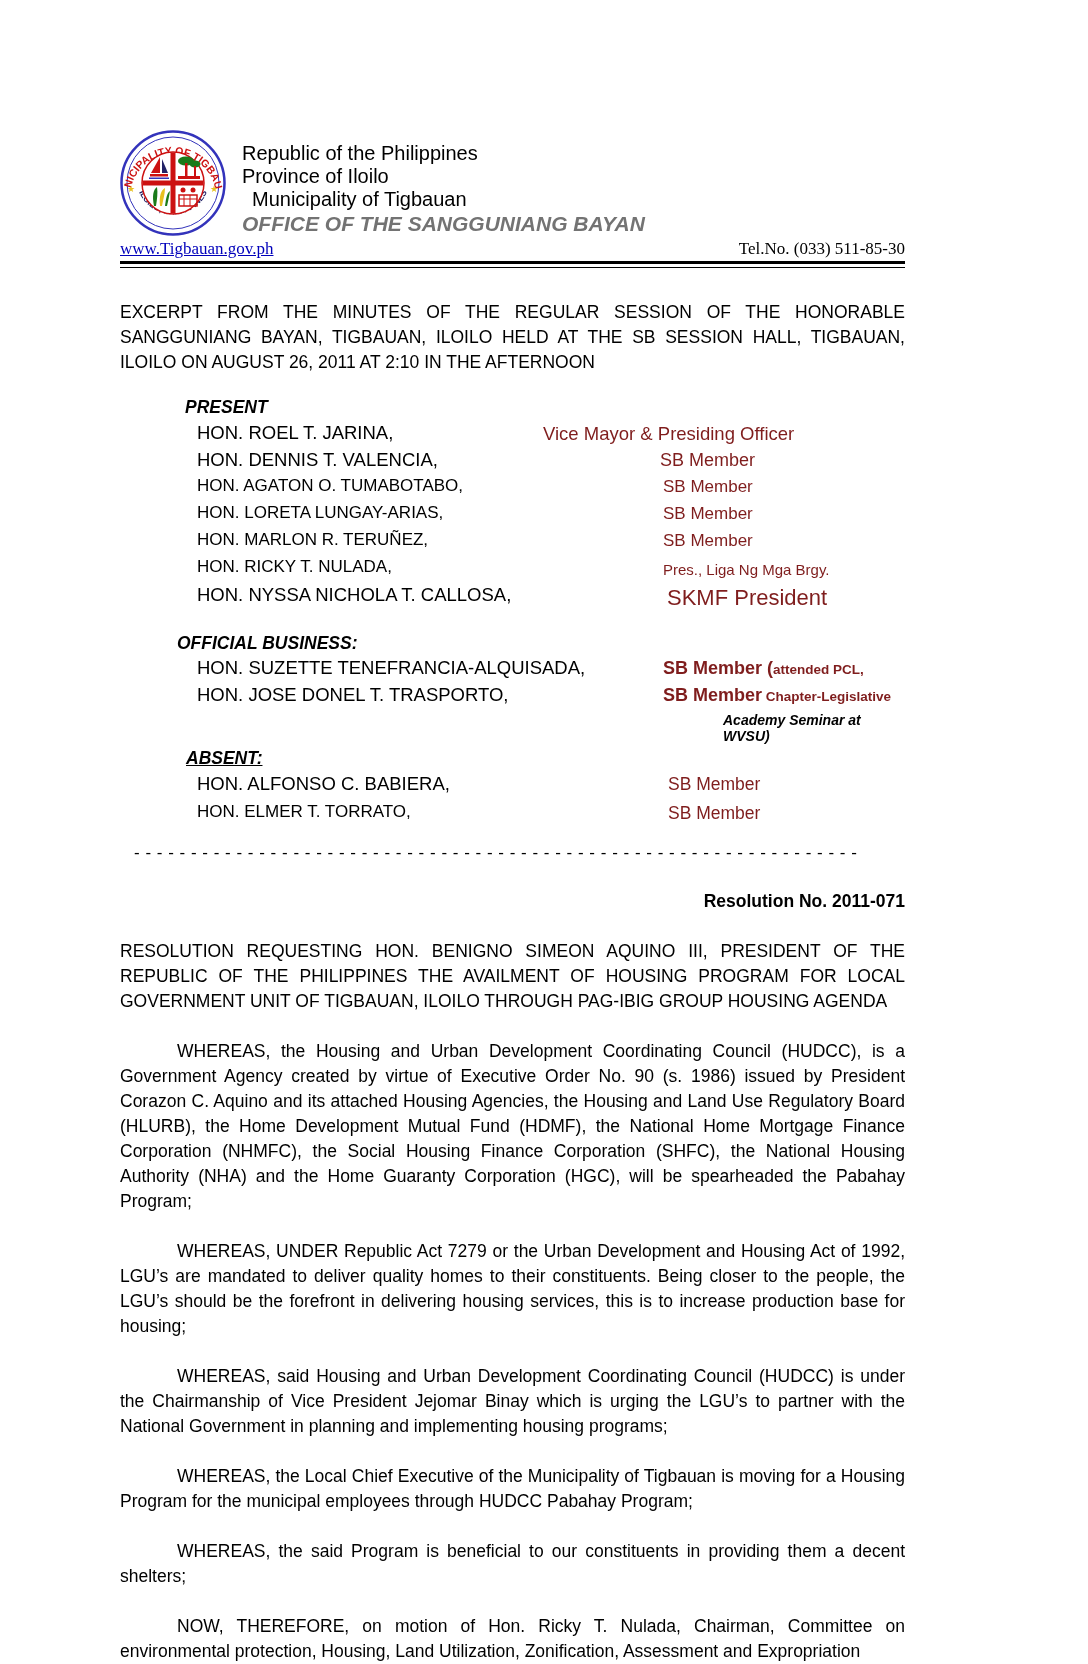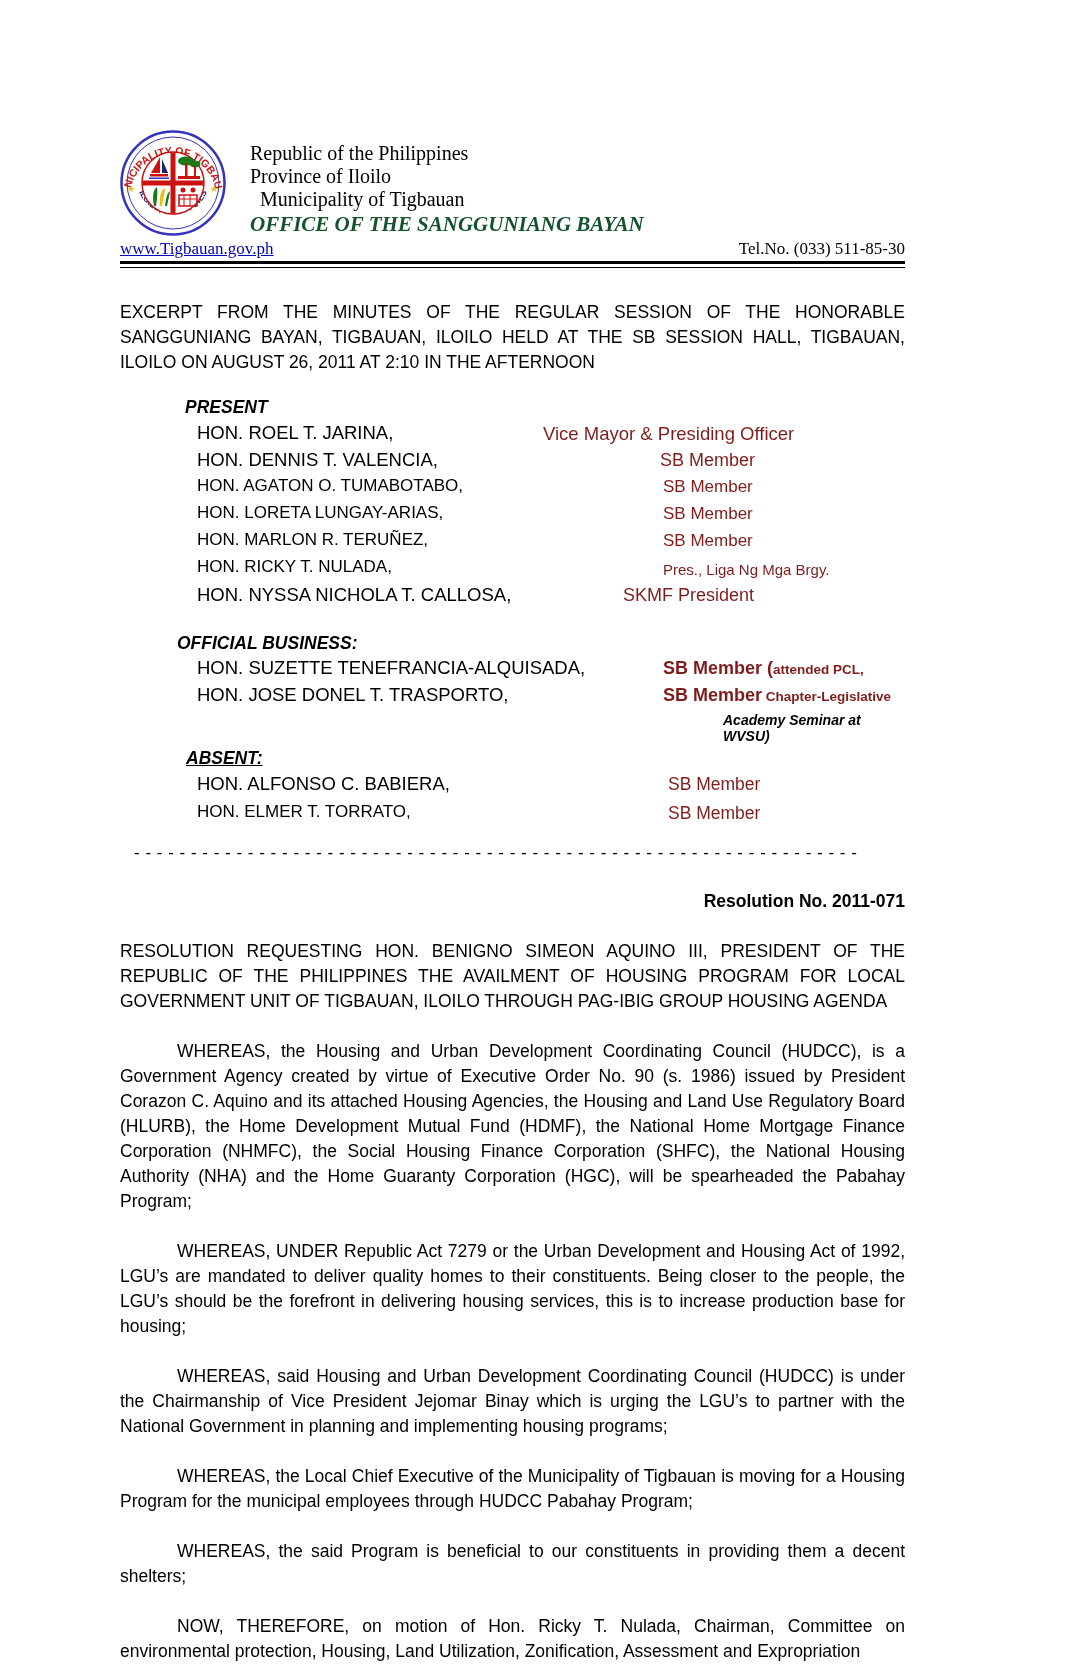--- a/index.html
+++ b/index.html
@@ -9,46 +9,46 @@
     width:1088px; height:1664px;
     background:#ffffff;
     color:#111;
     font-family:"Liberation Sans", sans-serif;
     padding:128px 183px 0 120px;
     overflow:hidden;
   }
   
   .hdr { display:flex; align-items:flex-start; }
   .seal { width:106px; height:106px; flex:0 0 106px; margin-top:2px; }
-  .hdr-text { font-family:Liberation Serif, serif; margin-left:24px; padding-top:14px; }
+  .hdr-text { font-family:Liberation Sans, sans-serif; margin-left:16px; padding-top:14px; }
   .hdr-line { font-size:20px; line-height:23px; color:#000; }
   .hdr-line.l2 { }
   .hdr-line.l3 { padding-left:10px; }
-  .hdr-office { font-size:21px; line-height:26px; font-weight:bold; font-style:italic; color:#14532d;text-align:right; }
+  .hdr-office { font-size:21px; line-height:26px; font-weight:bold; font-style:italic; color:#737373;text-align:right; }
   .hdr-bottom { display:flex; justify-content:space-between; align-items:baseline;
                 font-family:"Liberation Serif", serif; font-size:17px; margin-top:2px; }
   .hdr-link { color:#0000bb; text-decoration:underline; }
   .hdr-tel { color:#000; }
   .dbl-rule { margin-top:2px; height:7px; border-top:3px solid #000; border-bottom:1px solid #000; }
   
   .excerpt { margin-top:32px; font-size:17.5px; line-height:25px; text-align:justify; color:#000; }
   
   .sec-head { font-weight:bold; font-style:italic; font-size:17.5px; color:#000; }
   .present-head { margin-top:22px; margin-left:65px; }
   .ob-head { margin-top:22px; margin-left:57px; }
   .absent-head { margin-top:4px; margin-left:66px;text-decoration:underline; }
   .att-row { position:relative; min-height:27px; }
   .att-name { display:inline-block; margin-left:77px; font-size:17px; color:#000; }
   .att-name.big { font-size:18.5px; }
   .att-role { position:absolute; top:1px; font-size:17px; color:#7f1d1d; white-space:nowrap; }
   .r0 { left:423px; font-size:18.5px; }
   .r1 { left:540px; font-size:18px; }
   .r2,.r3,.r4 { left:543px; }
   .r5 { left:543px; font-size:15px; top:4px; }
-  .r6 { left:503px; font-size:18px; }
+  .r6 { left:547px; font-size:22px; }
   .rob { left:543px; font-size:18px;font-weight:bold; }
   .rob .small { font-size:13.5px; }
   .rabs { left:548px; font-size:17.5px; }
   .note-line { margin-left:603px; font-size:14px; font-weight:bold; font-style:italic; margin-top:1px; min-height:22px; color:#000; }
   
   .dash-sep { margin-top:14px; padding-left:14px; font-size:17px; letter-spacing:0.5px;
               white-space:nowrap; overflow:hidden; color:#000; }
   
   .res-no { margin-top:28px; text-align:right; font-weight:bold; font-size:17.5px; color:#000; }
   .para { margin-top:25px; font-size:17.5px; line-height:25px; text-align:justify; color:#000; }

